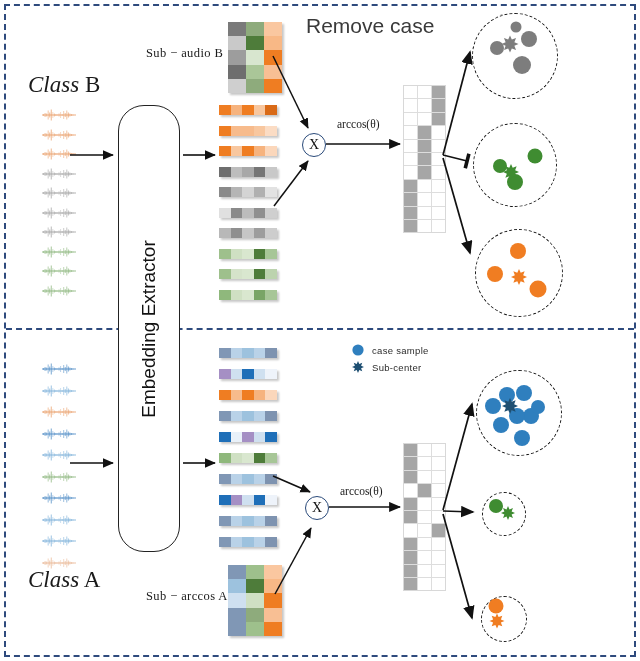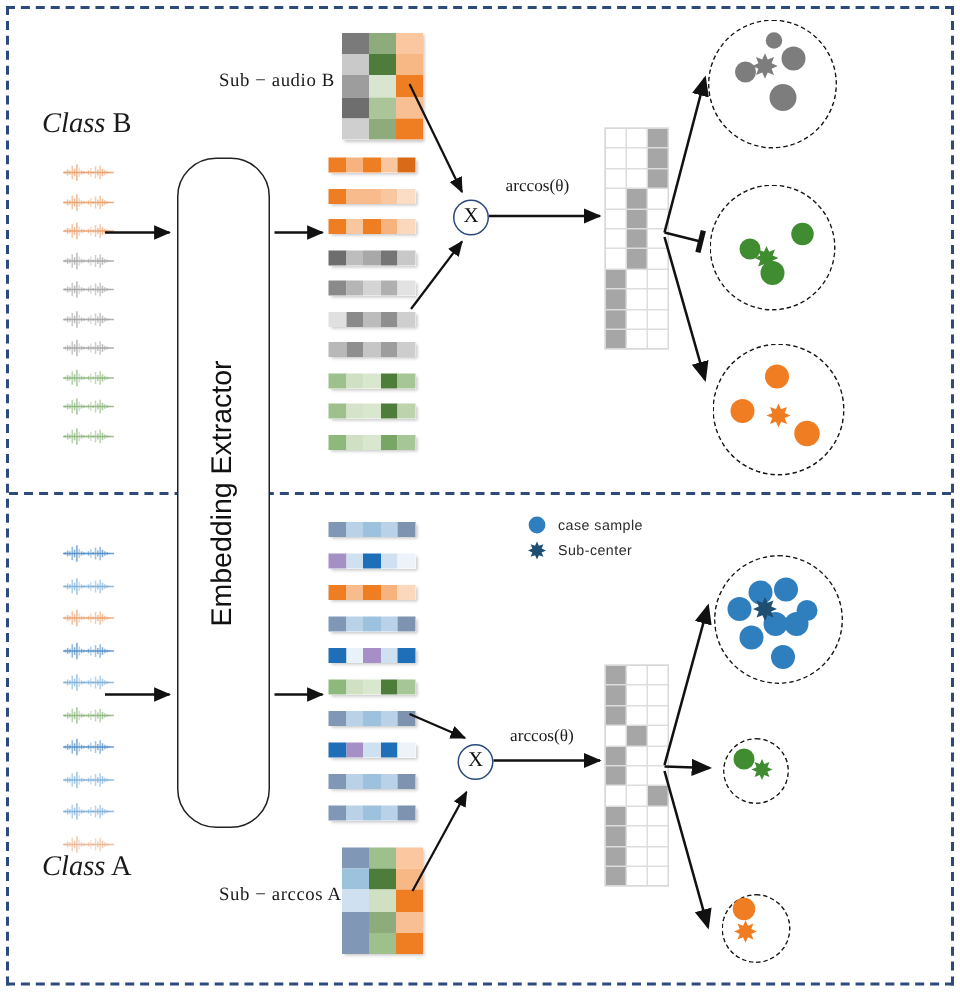--- a/index.html
+++ b/index.html
@@ -5,21 +5,21 @@
   html,body{margin:0;padding:0;background:#ffffff;}
   body{font-family:"Liberation Sans",sans-serif;}
   #canvas{position:relative;width:640px;height:661px;background:#fff;overflow:hidden;}
 
   .outer-frame{position:absolute;left:4px;top:4px;width:632px;height:653px;
     border:2px dashed #2e4a7d;box-sizing:border-box;}
   .mid-divider{position:absolute;left:6px;top:328px;width:628px;height:0;
     border-top:2px dashed #2e4a7d;}
 
   .lbl{position:absolute;white-space:nowrap;color:#1a1a1a;}
-  .class-lbl{font-family:"Liberation Serif",serif;font-size:19px;}
+  .class-lbl{font-family:"Liberation Serif",serif;font-size:23px;}
   .class-lbl i{font-style:italic;}
   .case-lbl{font-family:"Liberation Sans",sans-serif;font-size:21px;color:#3a3a3a;}
   .sub-lbl{font-family:"Liberation Serif",serif;font-size:12.5px;letter-spacing:.4px;}
   .arccos-lbl{font-family:"Liberation Serif",serif;font-size:11.5px;}
   .legend-lbl{font-family:"Liberation Sans",sans-serif;font-size:9.5px;color:#2b2b2b;letter-spacing:.3px;}
 
   .extractor{position:absolute;border:1.6px solid #222;border-radius:26px;background:#fff;}
   .extractor .vtext{position:absolute;left:50%;top:50%;
     transform:translate(-50%,-50%) rotate(-90deg);
     font-family:"Liberation Sans",sans-serif;font-size:19px;white-space:nowrap;color:#111;}
@@ -47,20 +47,21 @@
 <div id="canvas">
 
   <div class="outer-frame"></div>
   <div class="mid-divider"></div>
 
   <div class="lbl class-lbl" style="left:28px;top:72px;">
     <i>Class</i>
     <span>B</span>
   </div>
 
+  <div class="lbl case-lbl" style="left:306px;top:14px;">Remove case</div>
 
   <div class="lbl sub-lbl" style="left:146px;top:46px;">Sub − audio B</div>
 
   <div id="wf-top">
       <div class="wf" style="left: 42px; top: 104px;"><svg width="34" height="22" viewBox="0 0 34 22">
     <line x1="0" y1="11" x2="34" y2="11" stroke="#e8955a" stroke-width="1.1" opacity=".75"></line>
           <rect x="1.00" y="10.00" width="1.05" height="2" fill="#e8955a" opacity="0.47"></rect>
           <rect x="2.55" y="9.00" width="1.05" height="4" fill="#e8955a" opacity="0.59"></rect>
           <rect x="4.10" y="9.50" width="1.05" height="3" fill="#e8955a" opacity="0.53"></rect>
           <rect x="5.65" y="6.50" width="1.05" height="9" fill="#e8955a" opacity="0.53"></rect>

